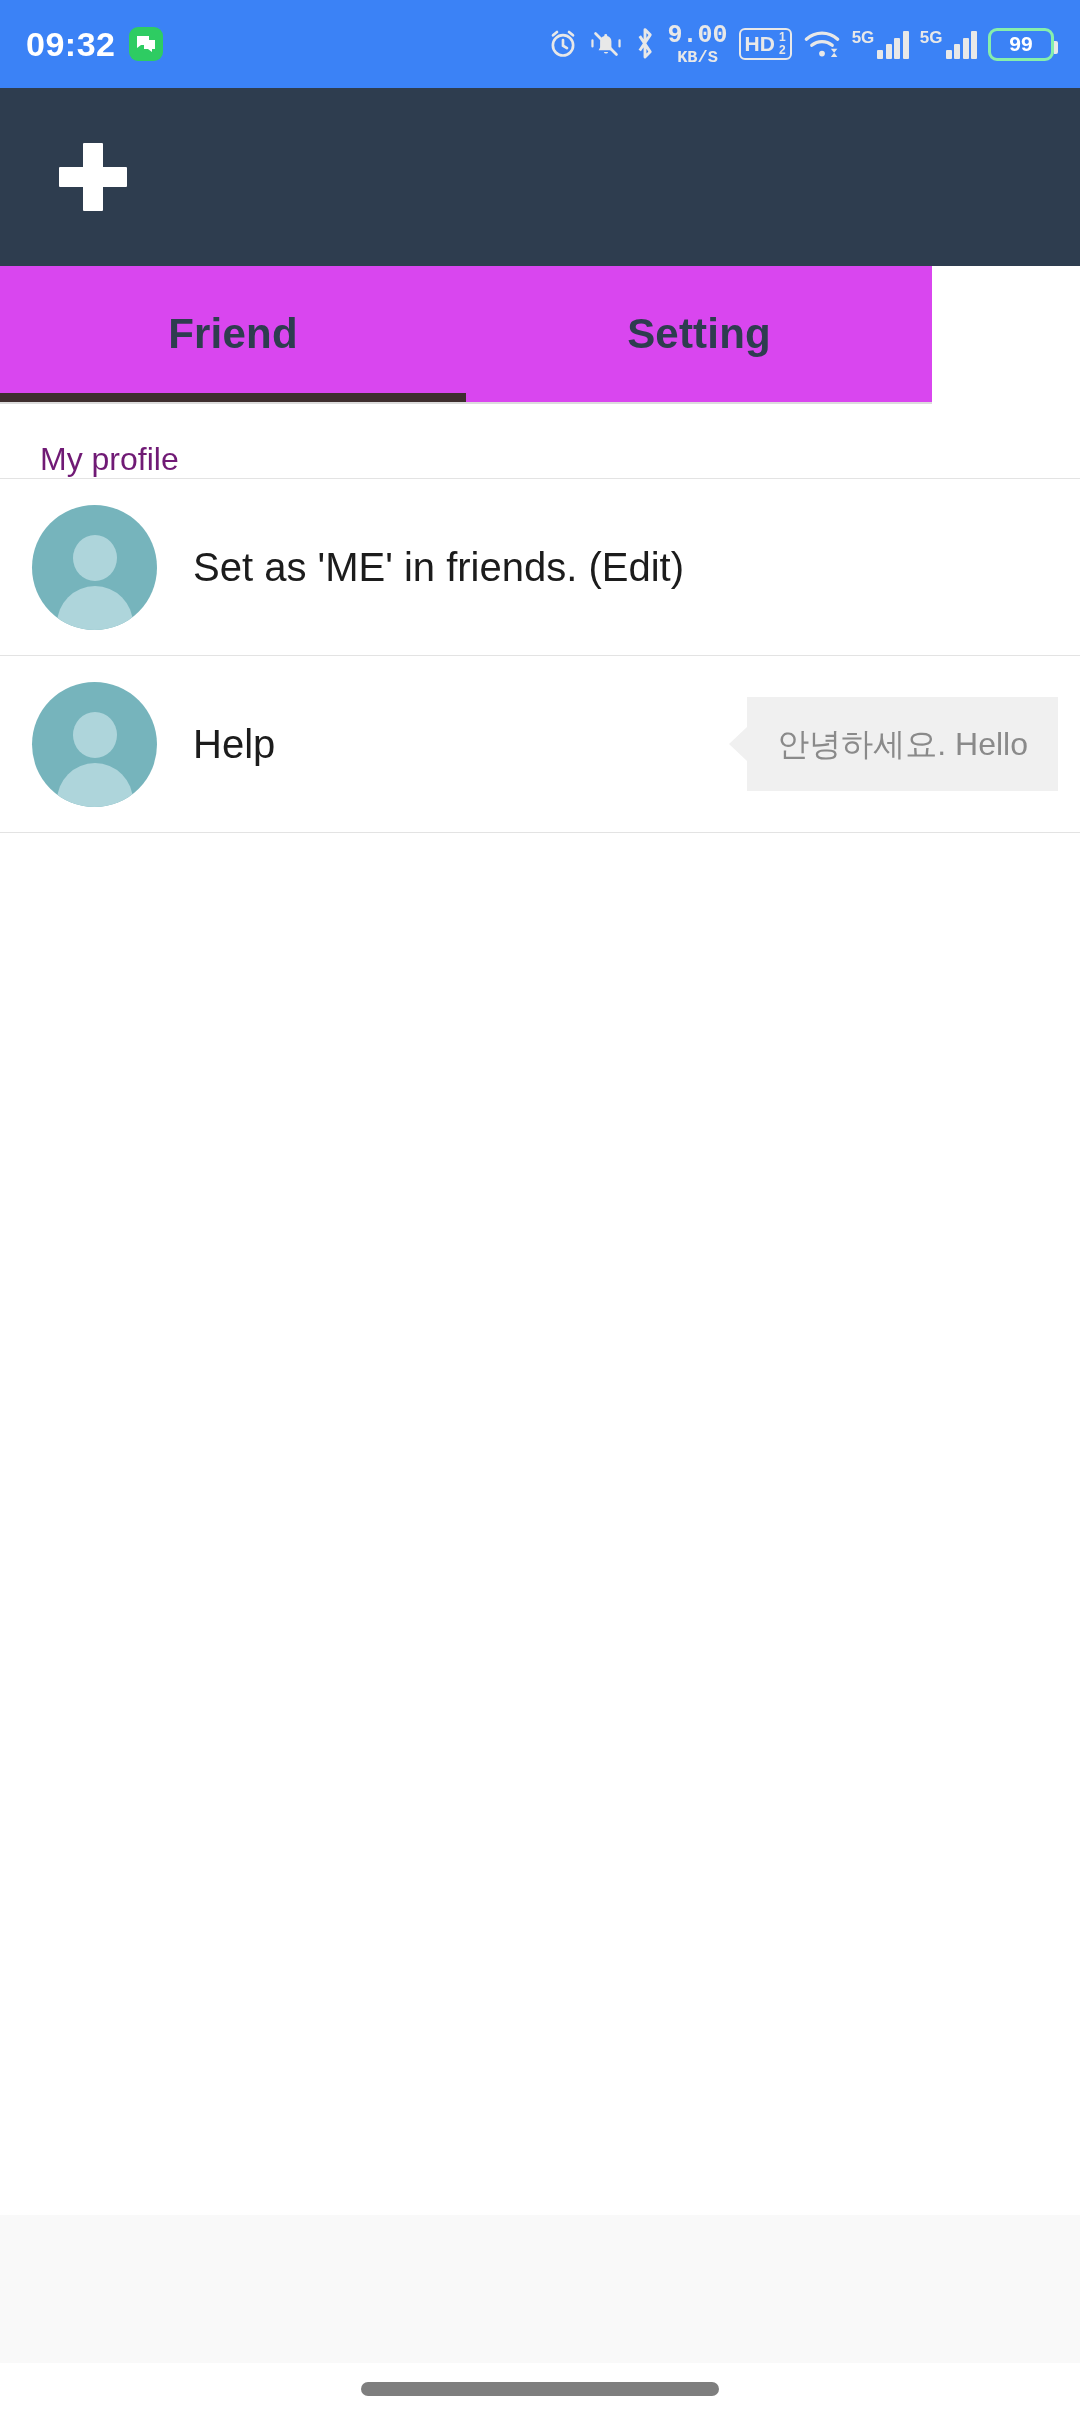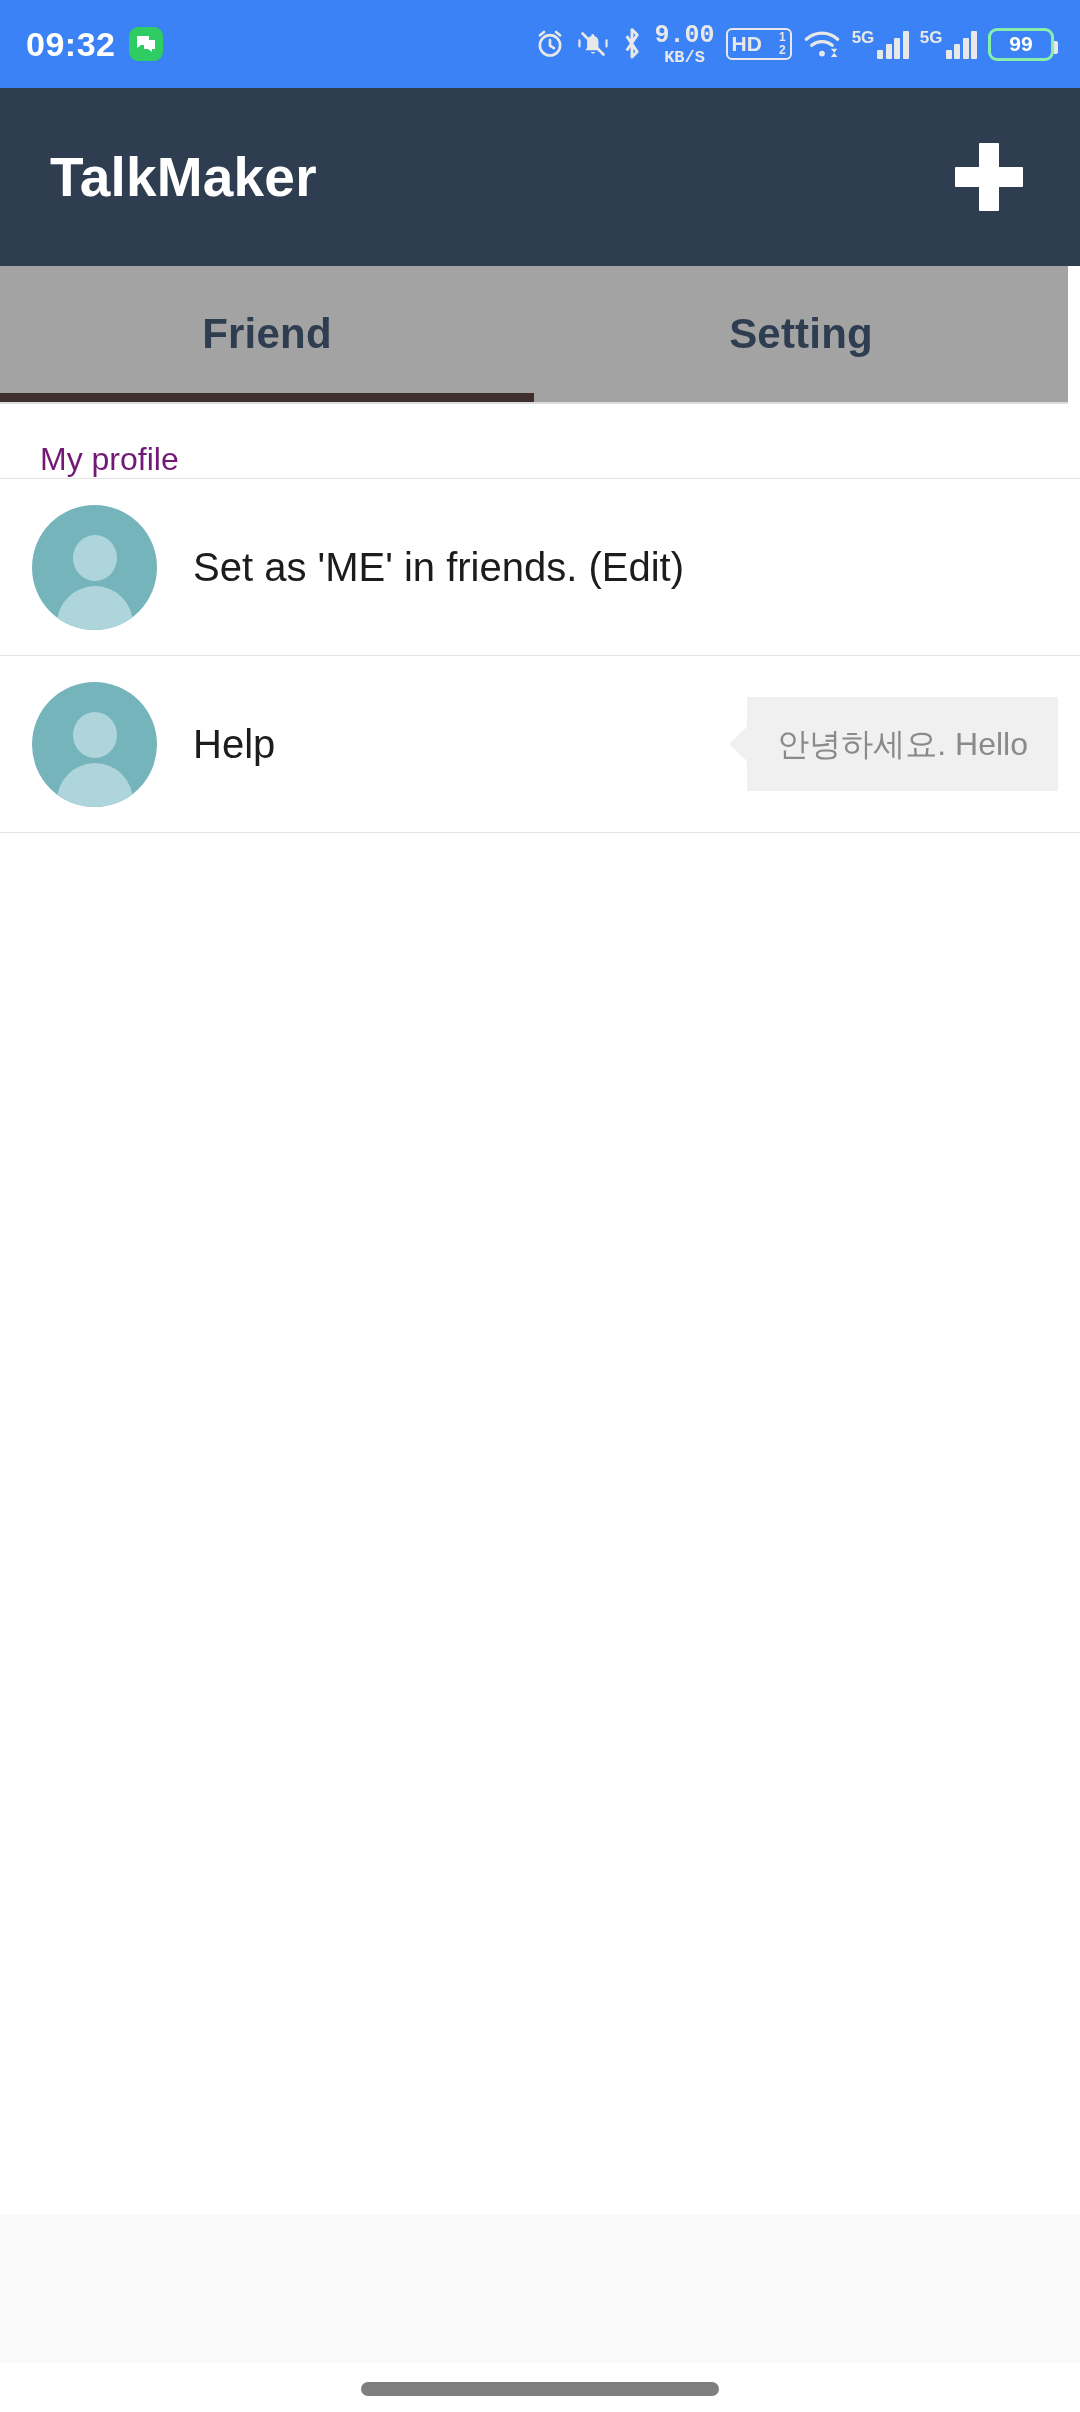--- a/index.html
+++ b/index.html
@@ -24,21 +24,21 @@
     width:34px; height:34px; border-radius:9px; background:#2ECC62;
     display:flex; align-items:center; justify-content:center;
   }
   .sb-right { display:flex; align-items:center; gap:11px; }
   .sb-ico { display:flex; align-items:center; justify-content:center; }
   .kbs { display:flex; flex-direction:column; align-items:center; line-height:1; color:#e8e8e8;font-family:Liberation Mono, monospace; }
   .kbs .n { font-size:25px; font-weight:700; }
   .kbs .u { font-size:17px; font-weight:700; margin-top:1px; }
   .hd-box {
     border:2.5px solid #e8e8e8; border-radius:6px; padding:1px 4px;
-    display:flex; align-items:center; gap:17px; color:#e8e8e8;
+    display:flex; align-items:center; gap:4px; color:#e8e8e8;
   }
   .hd-box .hd { font-size:21px; font-weight:700; }
   .hd-box .frac { display:flex; flex-direction:column; font-size:12px; font-weight:700; line-height:1.05; }
   .sig { display:flex; align-items:flex-end; gap:2.5px; height:28px; }
   .sig i { display:block; width:6px; background:#e8e8e8; border-radius:1px; }
   .sig i:nth-child(1){height:9px;} .sig i:nth-child(2){height:15px;}
   .sig i:nth-child(3){height:21px;} .sig i:nth-child(4){height:28px;}
   .sig-wrap { display:flex; align-items:flex-end; gap:3px; }
   .sig-5g { font-size:17px; font-weight:700; color:#e8e8e8; line-height:1; margin-bottom:13px; }
   .batt {
@@ -60,22 +60,22 @@
   .app-title { font-size:55px; font-weight:700; color:#ffffff; letter-spacing:0.2px; }
   .add-btn { width:86px; height:86px; position:relative; cursor:pointer; }
   .add-btn::before, .add-btn::after {
     content:""; position:absolute; background:#ffffff; border-radius:1px;
   }
   .add-btn::before { left:50%; top:9px; width:20px; height:68px; transform:translateX(-50%); }
   .add-btn::after { top:50%; left:9px; height:20px; width:68px; transform:translateY(-50%); }
 
   
   .tabs {
-    position:absolute; top:266px; left:0; width:1068px; height:138px;
-    background:#a3a3a3; display:flex;
+    position:absolute; top:266px; left:0; width:932px; height:138px;
+    background:#d946ef; display:flex;
     border-bottom:2px solid #dcdcdc;
   }
   .tab {
     flex:1; display:flex; align-items:center; justify-content:center;
     font-size:42px; font-weight:700; color:#2E3D4F; cursor:pointer;
     position:relative; letter-spacing:0.2px;
   }
   .tab.active::after {
     content:""; position:absolute; bottom:0; left:0; right:0;
     height:9px; background:#3E2E2E;
@@ -208,21 +208,20 @@
             <i></i>
           </span>
       </span>
       <span class="batt">
         <span>99</span>
       </span>
     </div>
   </div>
 
   <div class="app-bar">
-    <span class="app-title">TalkMaker</span>
     <span class="add-btn"></span>
   </div>
 
   <div class="tabs">
     <div class="tab active">
       <span>Friend</span>
     </div>
     <div class="tab">
       <span>Setting</span>
     </div>

